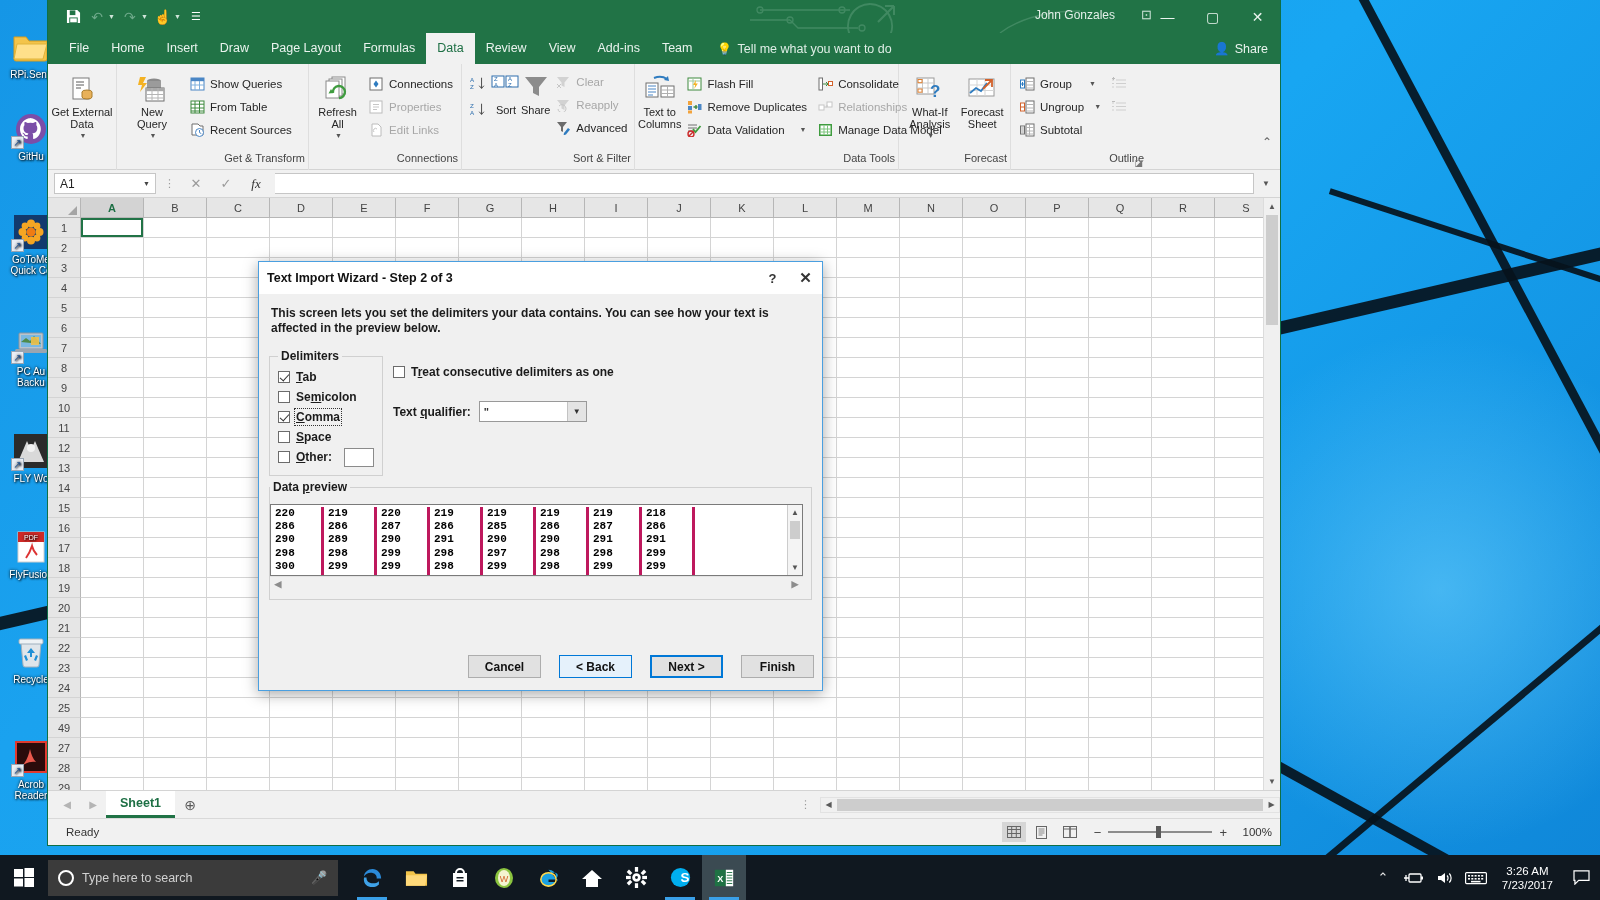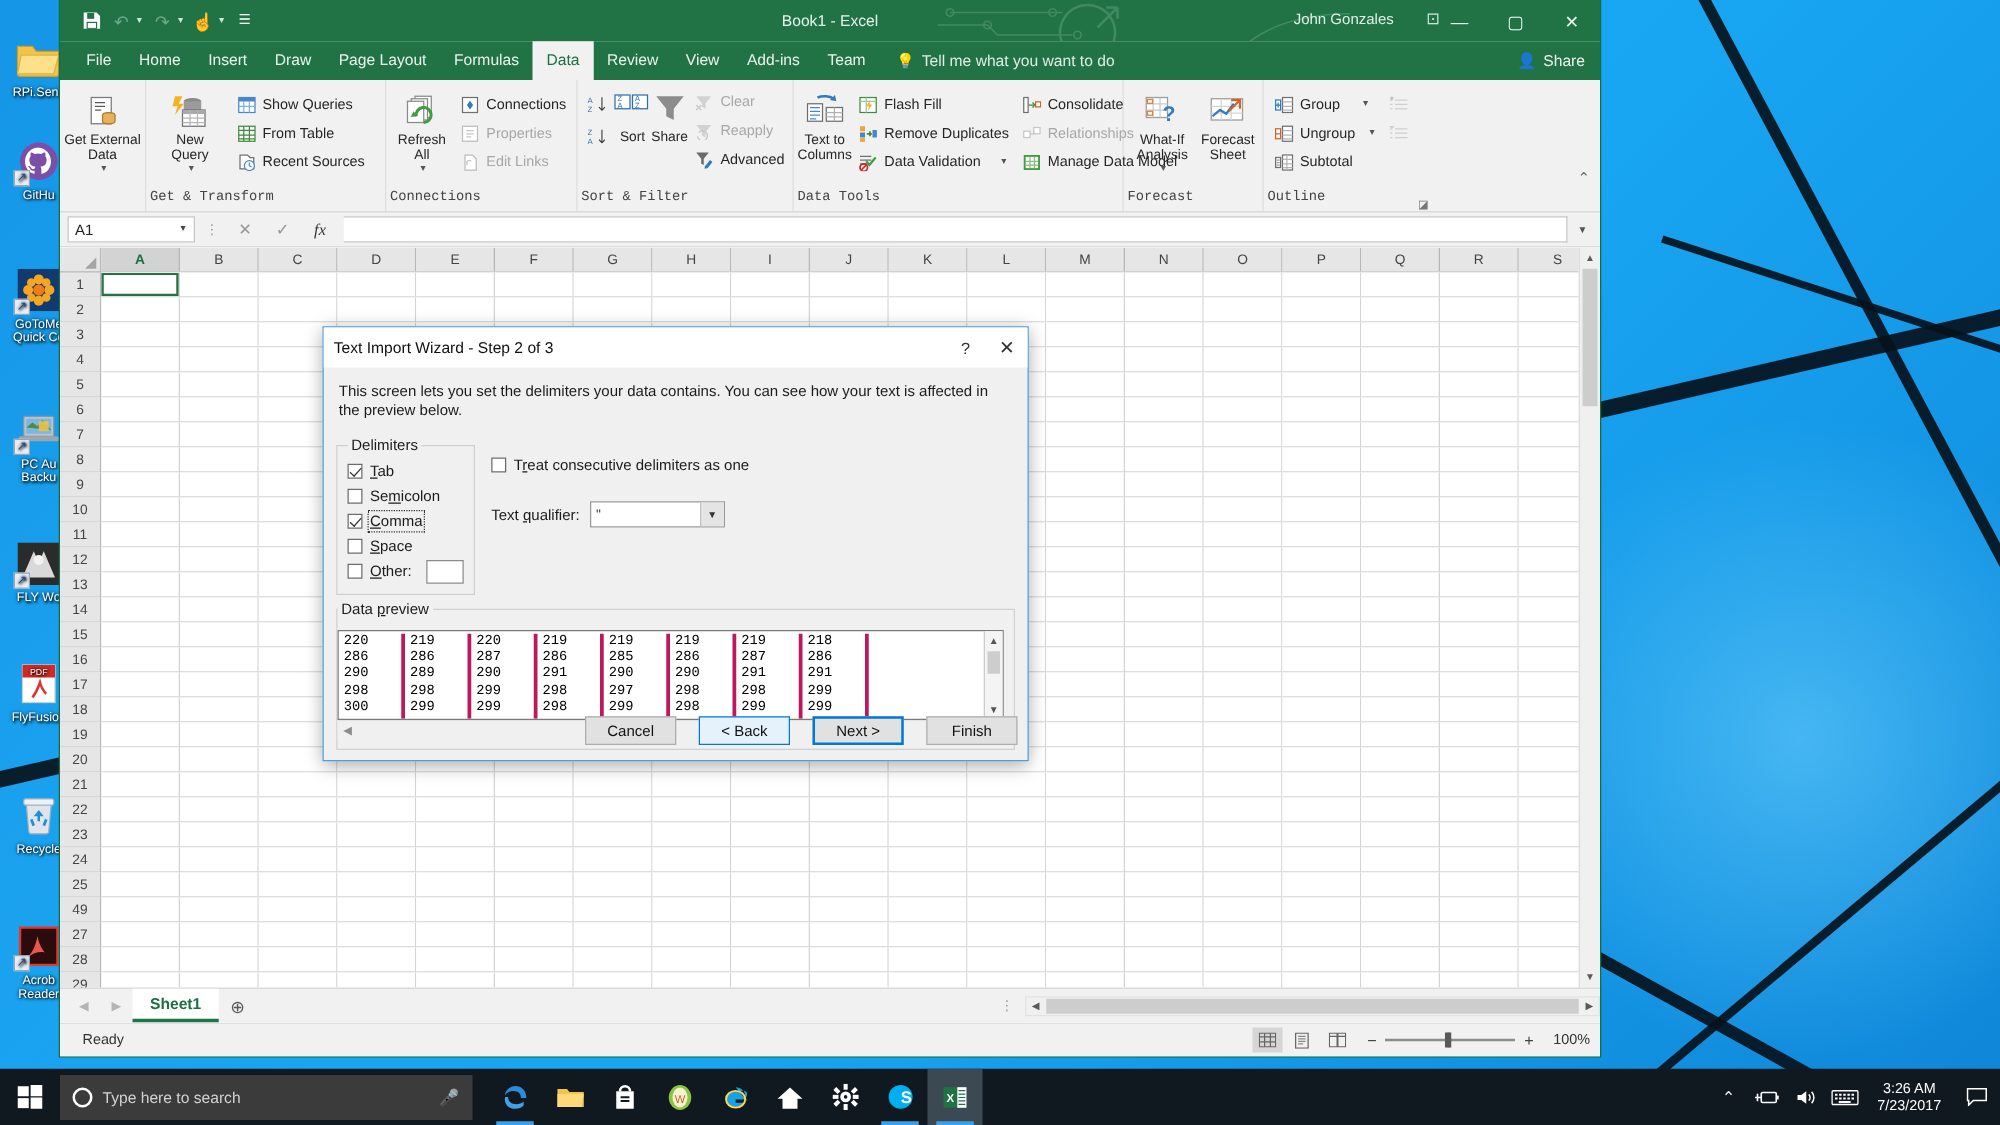--- a/index.html
+++ b/index.html
@@ -103,21 +103,21 @@
               align-items:center; gap:5px; color:#eaf3ee; font-size:12.5px; }
 
   
   #ribbon {
     height:106px; background:#f1f1f1; border-bottom:1px solid #d4d4d4;
     display:flex; position:relative; flex:0 0 106px;
   }
   .rgroup { height:106px; display:flex; flex-direction:column; position:relative;
             border-right:1px solid #dedede; padding:0 3px; }
   .rgroup .gbody { flex:1; display:flex; align-items:flex-start; padding-top:6px; }
-  .rgroup .glabel { height:20px; line-height:16px; text-align:left; font-size:11px; color:#444;font-family:Liberation Mono, monospace; }
+  .rgroup .glabel { height:20px; line-height:16px; text-align:right; font-size:11px; color:#444; }
   .bigbtn {
     width:64px; display:flex; flex-direction:column; align-items:center; justify-content:flex-start;
     padding-top:2px; font-size:11px; color:#262626; line-height:12px; text-align:center;
   }
   .bigbtn .bi { height:34px; display:flex; align-items:center; justify-content:center; }
   .smallcol { display:flex; flex-direction:column; justify-content:space-between; padding-top:2px; }
   .smbtn {
     display:flex; align-items:center; gap:5px; height:23px; padding:0 5px;
     font-size:11.5px; color:#262626; white-space:nowrap;
   }
@@ -200,24 +200,24 @@
   .zoomwrap { display:flex; align-items:center; gap:7px; margin-left:12px; }
   .zoomwrap .zsign { font-size:13px; color:#444; }
   #zslider { width:104px; height:12px; position:relative; }
   #zslider .ztrack { position:absolute; left:0; right:0; top:5px; height:2px; background:#8c8c8c; }
   #zslider .zmid { position:absolute; left:50px; top:0; width:2px; height:12px; background:#8c8c8c; }
   #zslider .zthumb { position:absolute; left:48px; top:0; width:5px; height:12px; background:#595959; }
   .zval { width:38px; text-align:right; font-size:11.5px; }
 
   
   #dialog {
-    position:absolute; left:258px; top:261px; width:565px; height:348px;
+    position:absolute; left:258px; top:261px; width:565px; height:430px;
     background:#f0f0f0; border:1px solid #4a9fe0;
     box-shadow:0 3px 14px rgba(0,0,0,.35);
-    font-size:12px; color:#1b1b1b;
+    font-size:12px; color:#1b1b1b;font-weight:bold;
   }
   #dlg-title { height:32px; background:#fff; display:flex; align-items:center; padding:0 0 0 8px; }
   #dlg-title .t { font-size:12.5px; color:#111; }
   #dlg-title .sp { margin-left:auto; display:flex; }
   #dlg-title .db { width:33px; height:30px; display:flex; align-items:center; justify-content:center;
                    font-size:13px; color:#333; }
   #dlg-title .db.x { font-size:15px; }
   .dlg-body { padding:8px 10px 0 10px; }
   .dlg-intro { font-size:12px; line-height:15px; color:#1b1b1b; padding:4px 2px 0 2px; }
 
@@ -267,21 +267,21 @@
   .dbtn.hover { background:#e5f1fb; border-color:#0078d7; }
   .dbtn.focus { background:#e1e1e1; border:2px solid #0078d7; }
 
   
   #taskbar {
     position:absolute; left:0; bottom:0; width:1600px; height:45px;
     background:#101820; display:flex; align-items:center; z-index:60;
   }
   #startbtn { width:48px; height:45px; display:flex; align-items:center; justify-content:center; }
   #searchbox {
-    width:330px; height:36px; background:#3b3b3b; display:flex; align-items:center;
+    width:290px; height:36px; background:#3b3b3b; display:flex; align-items:center;
     gap:8px; padding:0 10px; color:#d2d2d2; font-size:12.5px;
   }
   #searchbox .circ { width:16px; height:16px; border:2px solid #fff; border-radius:50%; }
   #searchbox .mic { margin-left:auto; font-size:13px; color:#cfcfcf; }
   .tbapps { display:flex; align-items:center; height:45px; margin-left:12px; }
   .tbapp { width:44px; height:45px; display:flex; align-items:center; justify-content:center;
            position:relative; font-size:19px; }
   .tbapp.open:after { content:""; position:absolute; left:7px; right:7px; bottom:0; height:3px;
                       background:#3aa0e8; }
   .tbapp.active { background:#3b4a52; }
@@ -438,21 +438,20 @@
         <circle cx="10" cy="10" r="3"></circle>
           <circle cx="92" cy="10" r="3"></circle>
           <circle cx="40" cy="20" r="3"></circle>
         <circle cx="112" cy="28" r="3"></circle>
         <path d="M120 4 a22 22 0 1 0 .1 0" stroke-width="2"></path>
         <path d="M128 22 l16 -16 m0 0 h-9 m9 0 v9" stroke-width="2"></path>
         <path d="M250 33 q30 -22 80 -22"></path>
       </g>
     </svg>
 
-    <div class="doctitle">Book1  -  Excel</div>
     <div class="user">John Gonzales</div>
     <div class="ribbon-opts">⊡</div>
     <div class="wbtns">
       <div class="wbtn">—</div>
       <div class="wbtn">▢</div>
       <div class="wbtn close">✕</div>
     </div>
   </div>
 
   <div id="tabstrip">

